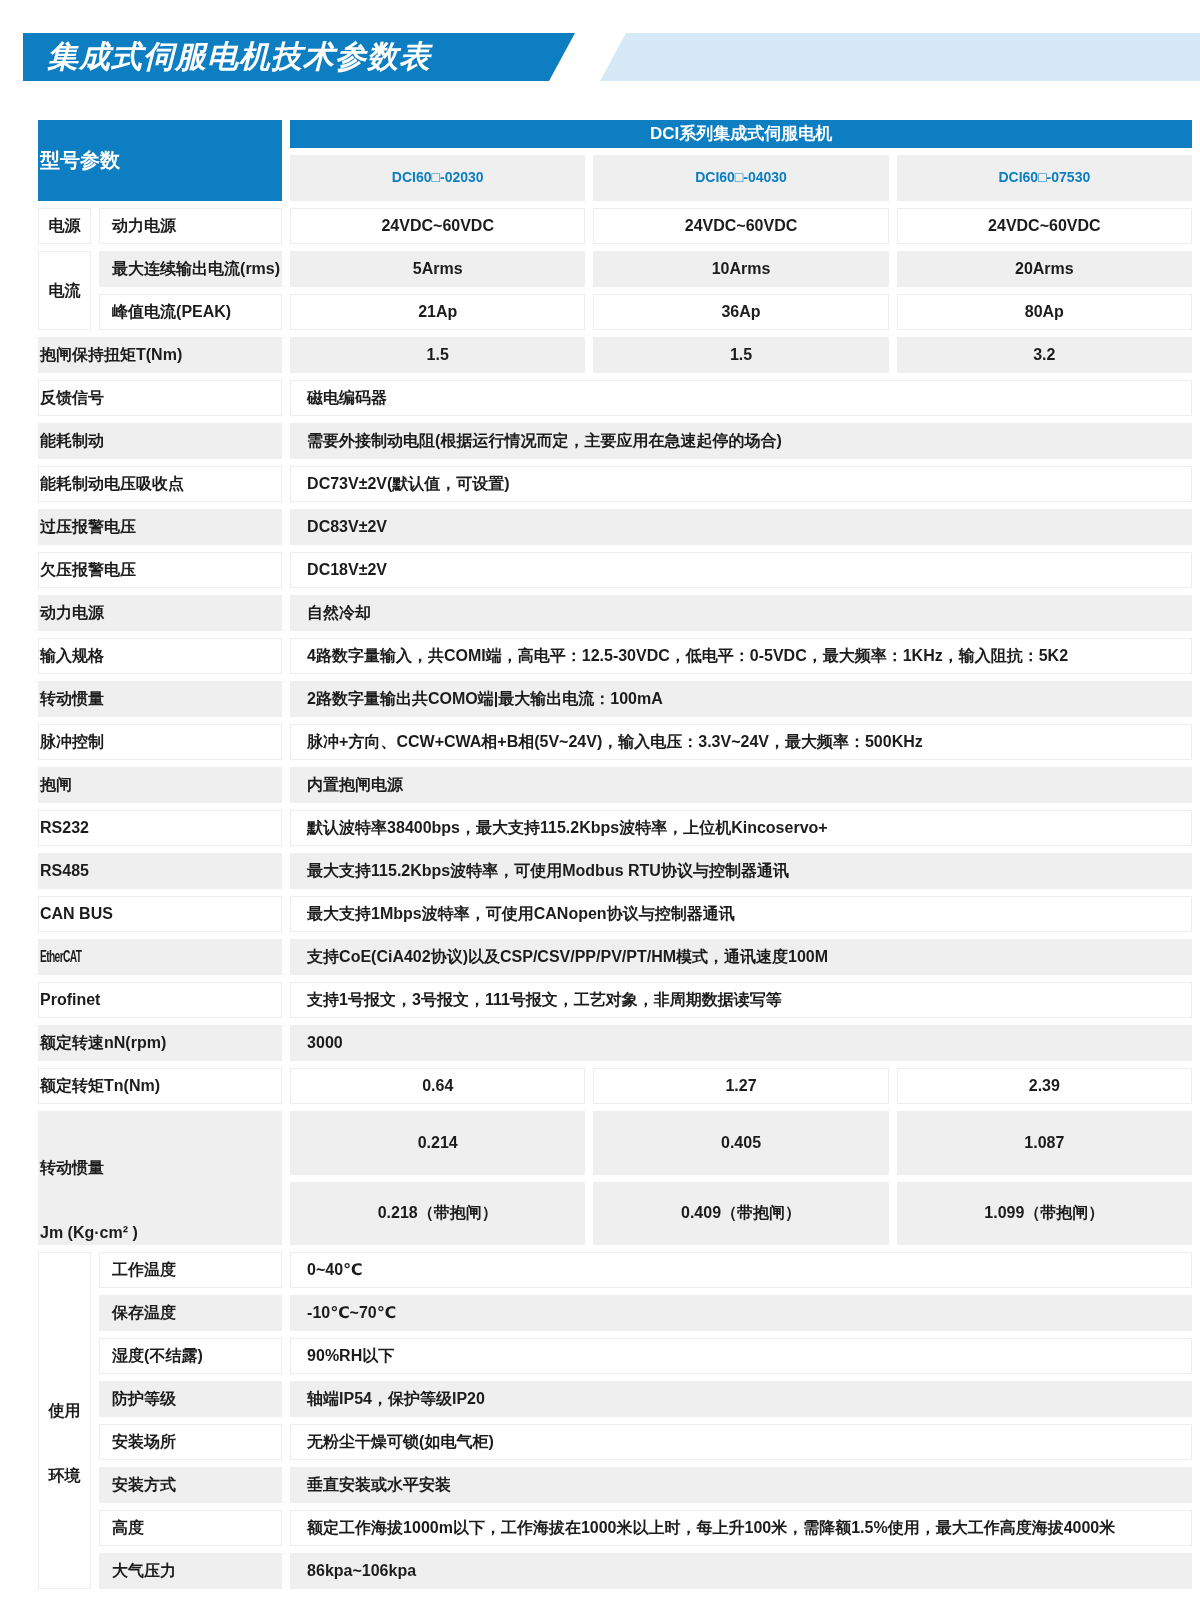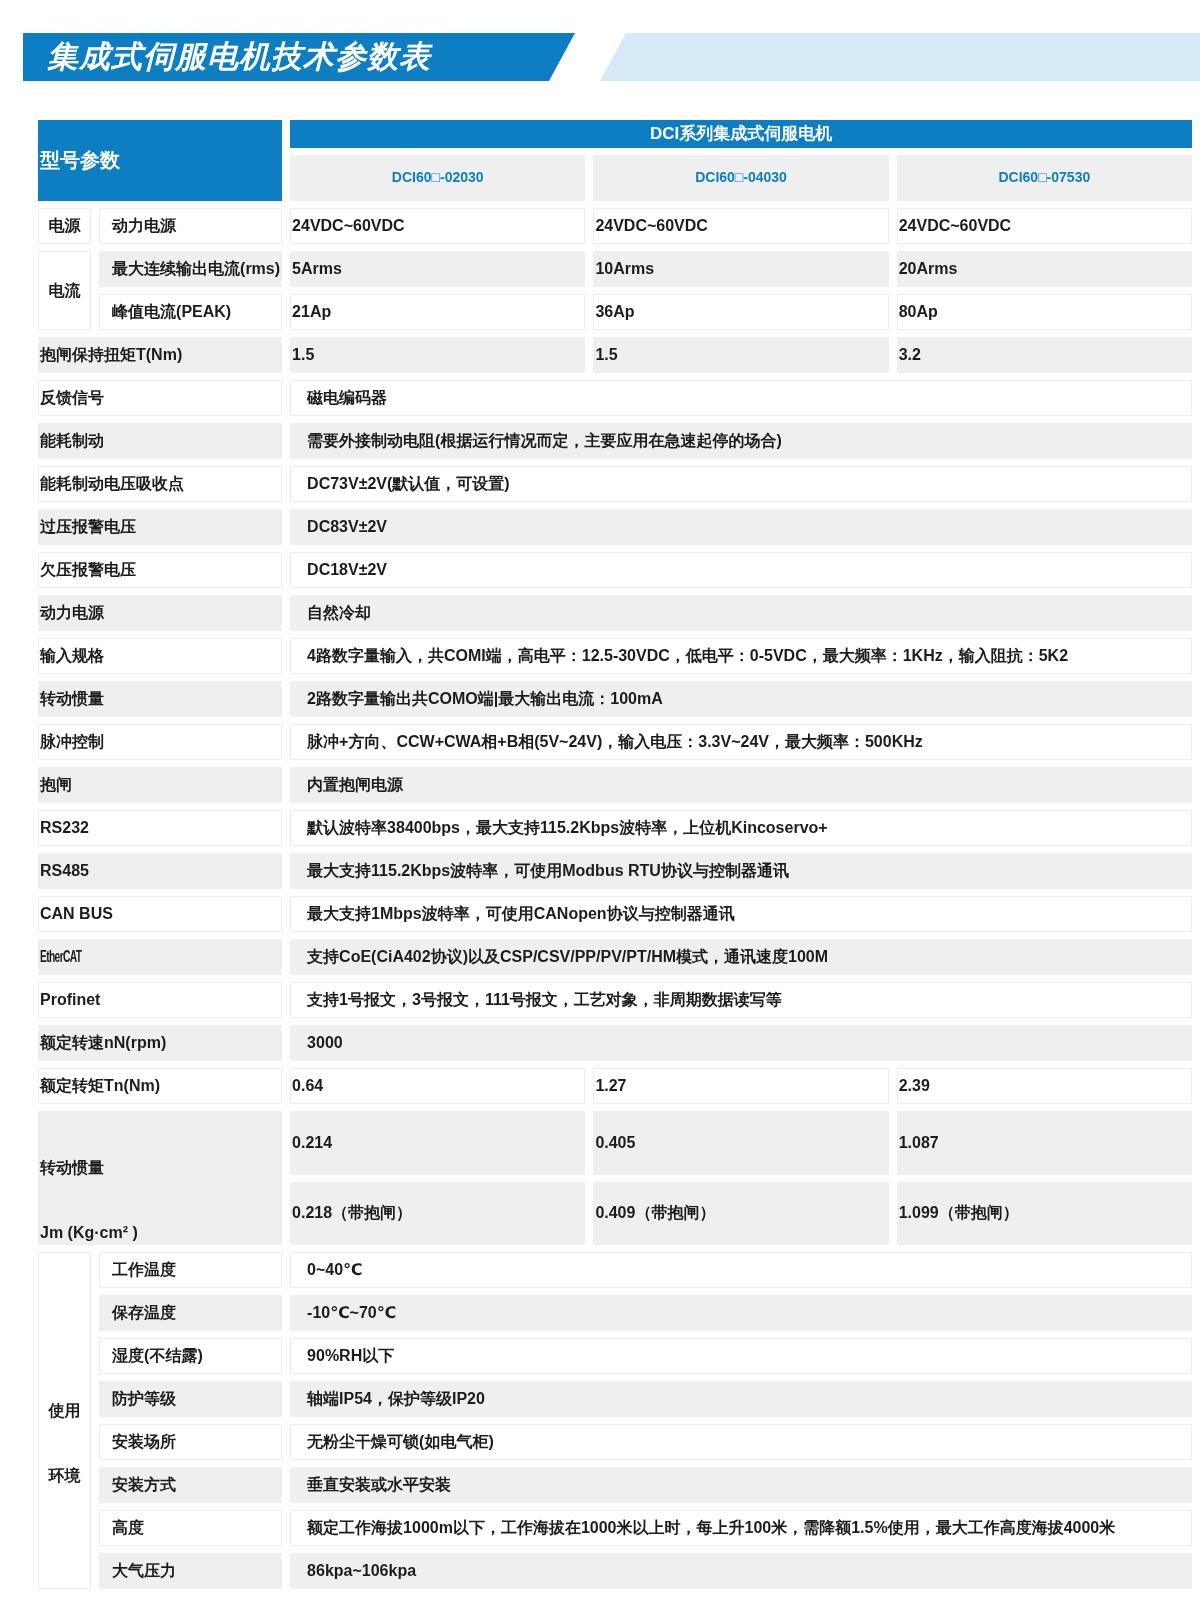--- a/index.html
+++ b/index.html
@@ -22,21 +22,21 @@
      font-size:16px;font-weight:600;line-height:1.25;overflow:hidden;}
   td.w{background:#ffffff;border-color:#ededed;}
   td.g{background:#efeff0;}
   td.blue{background:#0d7ec2;color:#ffffff;}
   td.corner{text-align:left;font-size:20px;font-weight:bold;}
   td.series{text-align:center;font-size:17px;font-weight:bold;height:28px;}
   td.model{text-align:center;color:#0d7ec2;font-size:14px;font-weight:bold;height:46px;}
   td.group{text-align:center;}
   td.label{text-align:left;padding-left:12px;white-space:nowrap;}
   td.label2{text-align:left;white-space:nowrap;}
-  td.val{text-align:left;}
+  td.val{text-align:center;}
   td.spanval{text-align:left;padding-left:16px;white-space:nowrap;}
   .line{display:block;margin-top:45px;}
   .squeeze{display:inline-block;transform:scaleX(0.64);transform-origin:left center;letter-spacing:-1px;}
 </style>
 </head>
 <body>
 
 <div id="page">
 
   <div id="banner-dark">

